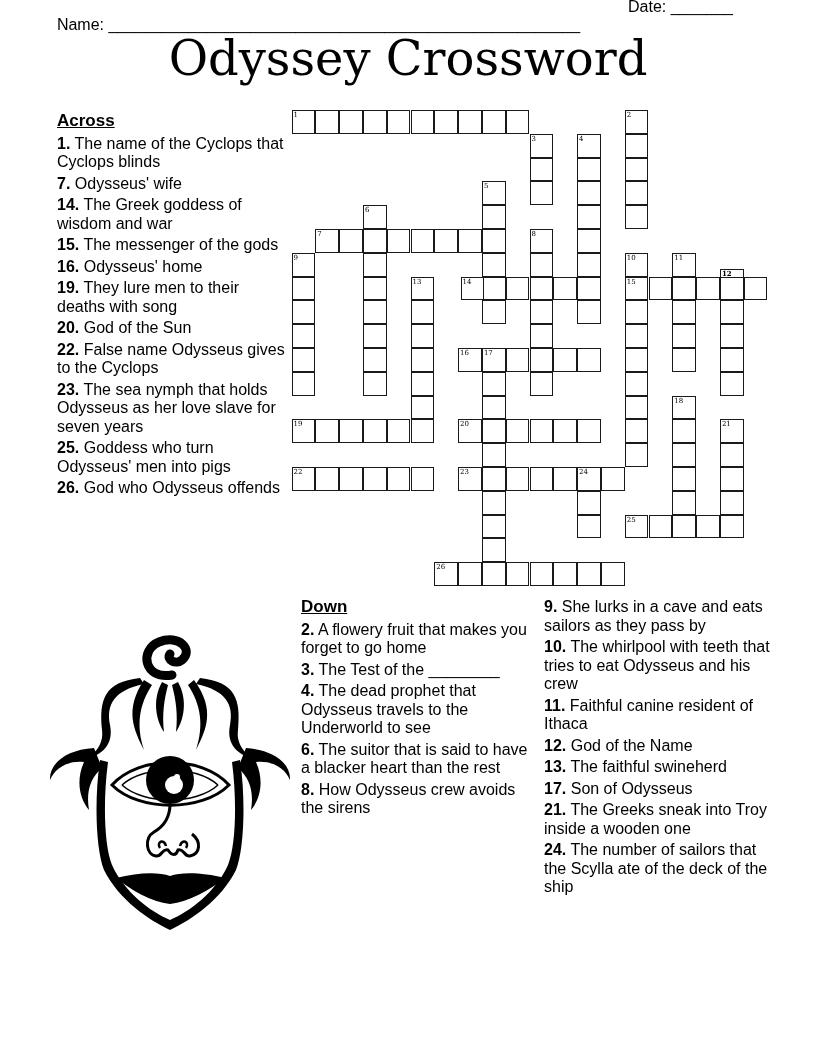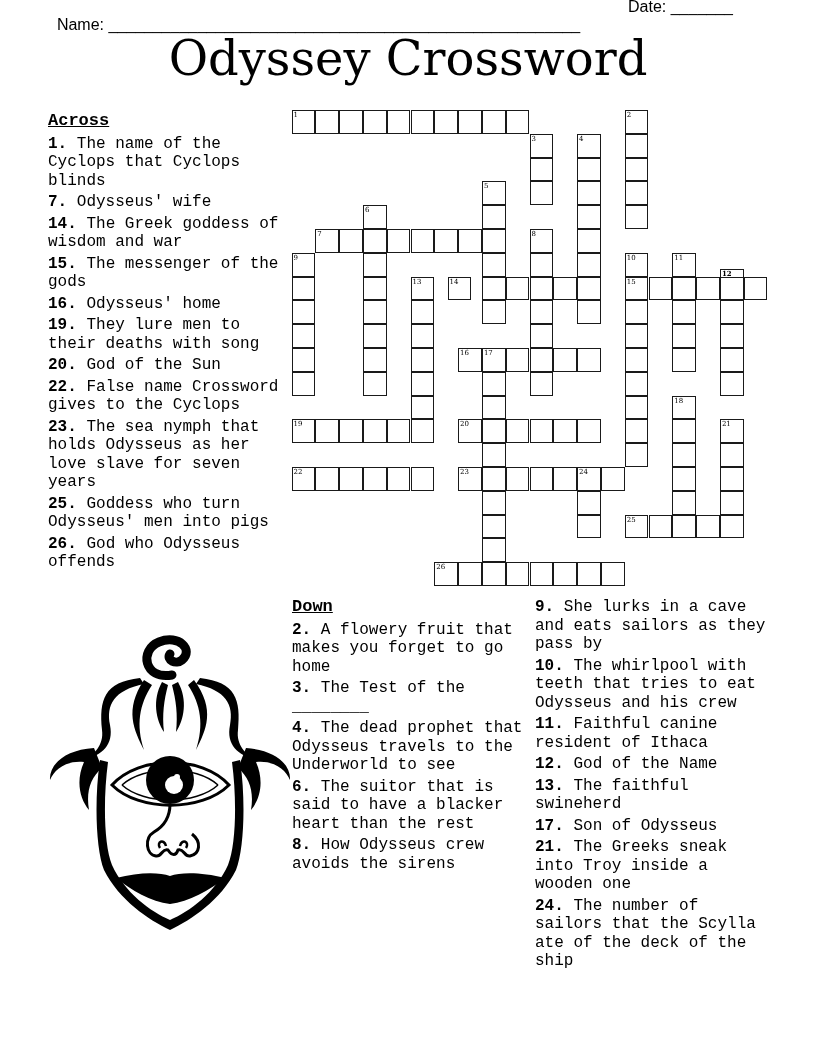--- a/index.html
+++ b/index.html
@@ -1,20 +1,20 @@
 <!DOCTYPE html>
 <html><head>
 <meta charset="utf-8">
 <style>
   html, body { margin: 0; padding: 0; background: #ffffff; }
   body { width: 816px; height: 1056px; position: relative; overflow: hidden; color: #000; }
   .hdr { position: absolute; top: -2px; left: 48px; font-family: "Liberation Sans", sans-serif; font-size: 16px; white-space: pre; }
   .hdr .date { position: absolute; left: 580px; top: 0; white-space: pre; }
   .title { position: absolute; top: 30px; left: 0; width: 816px; text-align: center; font-family: "DejaVu Serif", "Liberation Serif", serif; font-size: 48px; letter-spacing: 0px; }
-  .clues { position: absolute; font-family: Liberation Mono, monospace; font-size: 16px; line-height: 18.5px; }
+  .clues { position: absolute; font-family: Liberation Sans, sans-serif; font-size: 16px; line-height: 18.5px; margin-left: 9px; }
   .clues h3 { margin: 0 0 4px 0; font-size: 17px; font-weight: bold; text-decoration: underline; }
   .clue { margin: 0 0 3px 0; }
   .clue b { font-weight: bold; }
   #across { left: 48px; top: 112px; width: 232px; }
   #down1 { left: 292px; top: 598px; width: 236px; }
   #down2 { left: 535px; top: 598px; width: 236px; }
   #grid { position: absolute; left: 291.5px; top: 110px; width: 476px; height: 476px; }
   .cell { position: absolute; width: 23.8px; height: 23.8px; box-sizing: border-box; border: 1.3px solid #1a1a1a; background: #fff; }
   .cell .num { position: absolute; top: 0px; left: 1px; font-family: "DejaVu Serif", serif; font-size: 7px; line-height: 8px; }
   #cyclops { position: absolute; left: 44px; top: 620px; width: 250px; height: 330px; }
@@ -137,21 +137,21 @@
     <div class="cell" style="left: 428.4px; top: 261.8px;"></div>
     <div class="cell" style="left: 119px; top: 166.6px;">
       <span class="num">13</span>
     </div>
     <div class="cell" style="left: 119px; top: 190.4px;"></div>
     <div class="cell" style="left: 119px; top: 214.2px;"></div>
     <div class="cell" style="left: 119px; top: 238px;"></div>
     <div class="cell" style="left: 119px; top: 261.8px;"></div>
     <div class="cell" style="left: 119px; top: 285.6px;"></div>
     <div class="cell" style="left: 119px; top: 309.4px;"></div>
-    <div class="cell" style="left: 156px; top: 166.6px;">
+    <div class="cell" style="left: 169px; top: 166.6px;">
       <span class="num">14</span>
     </div>
     <div class="cell" style="left: 214.2px; top: 166.6px;"></div>
     <div class="cell" style="left: 261.8px; top: 166.6px;"></div>
     <div class="cell" style="left: 357px; top: 166.6px;"></div>
     <div class="cell" style="left: 404.6px; top: 166.6px;"></div>
     <div class="cell" style="left: 452.2px; top: 166.6px;"></div>
     <div class="cell" style="left: 166.6px; top: 238px;">
       <span class="num">16</span>
     </div>
@@ -238,21 +238,21 @@
 <div class="clues" id="across">
   <h3>Across</h3>
   <div id="across-list">
       <div class="clue"><b>1.</b> <span>The name of the Cyclops that Cyclops blinds</span></div>
       <div class="clue"><b>7.</b> <span>Odysseus' wife</span></div>
       <div class="clue"><b>14.</b> <span>The Greek goddess of wisdom and war</span></div>
       <div class="clue"><b>15.</b> <span>The messenger of the gods</span></div>
       <div class="clue"><b>16.</b> <span>Odysseus' home</span></div>
       <div class="clue"><b>19.</b> <span>They lure men to their deaths with song</span></div>
       <div class="clue"><b>20.</b> <span>God of the Sun</span></div>
-      <div class="clue"><b>22.</b> <span>False name Crossword gives to the Cyclops</span></div>
+      <div class="clue"><b>22.</b> <span>False name Odysseus gives to the Cyclops</span></div>
       <div class="clue"><b>23.</b> <span>The sea nymph that holds Odysseus as her love slave for seven years</span></div>
       <div class="clue"><b>25.</b> <span>Goddess who turn Odysseus' men into pigs</span></div>
       <div class="clue"><b>26.</b> <span>God who Odysseus offends</span></div>
     </div>
 </div>
 
 <div class="clues" id="down1">
   <h3>Down</h3>
   <div id="down-list-1">
       <div class="clue"><b>2.</b> <span>A flowery fruit that makes you forget to go home</span></div>

